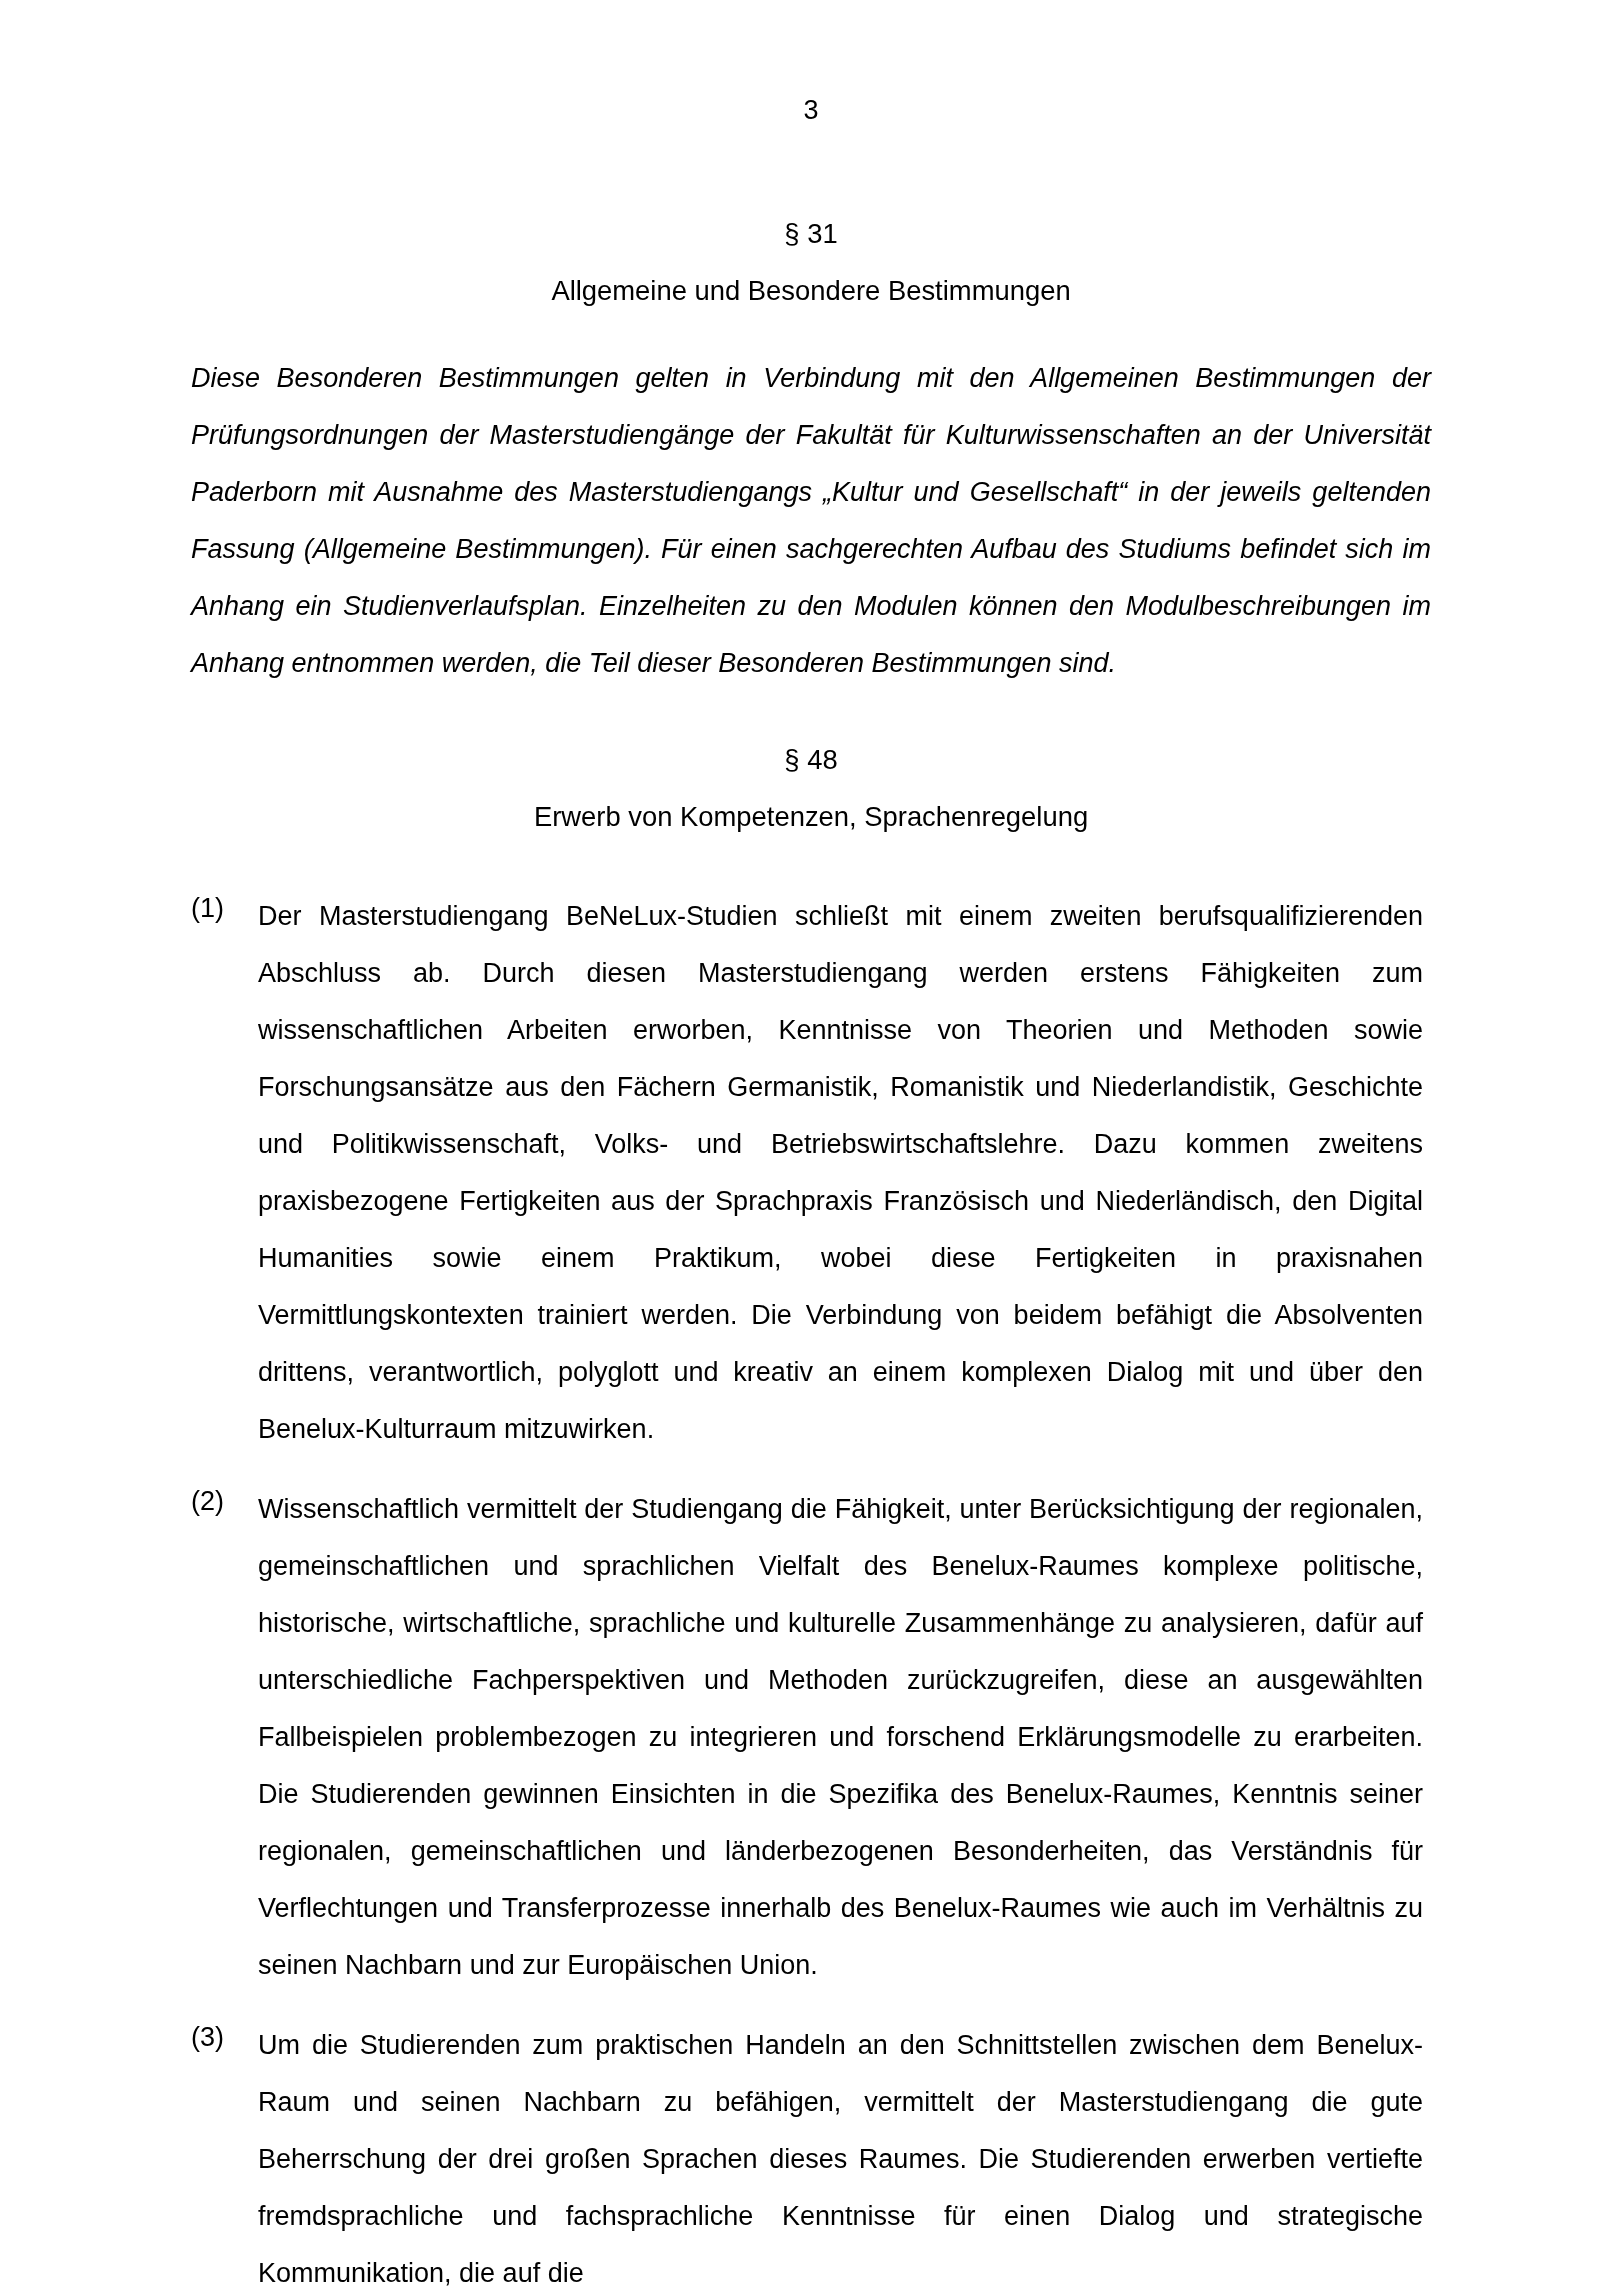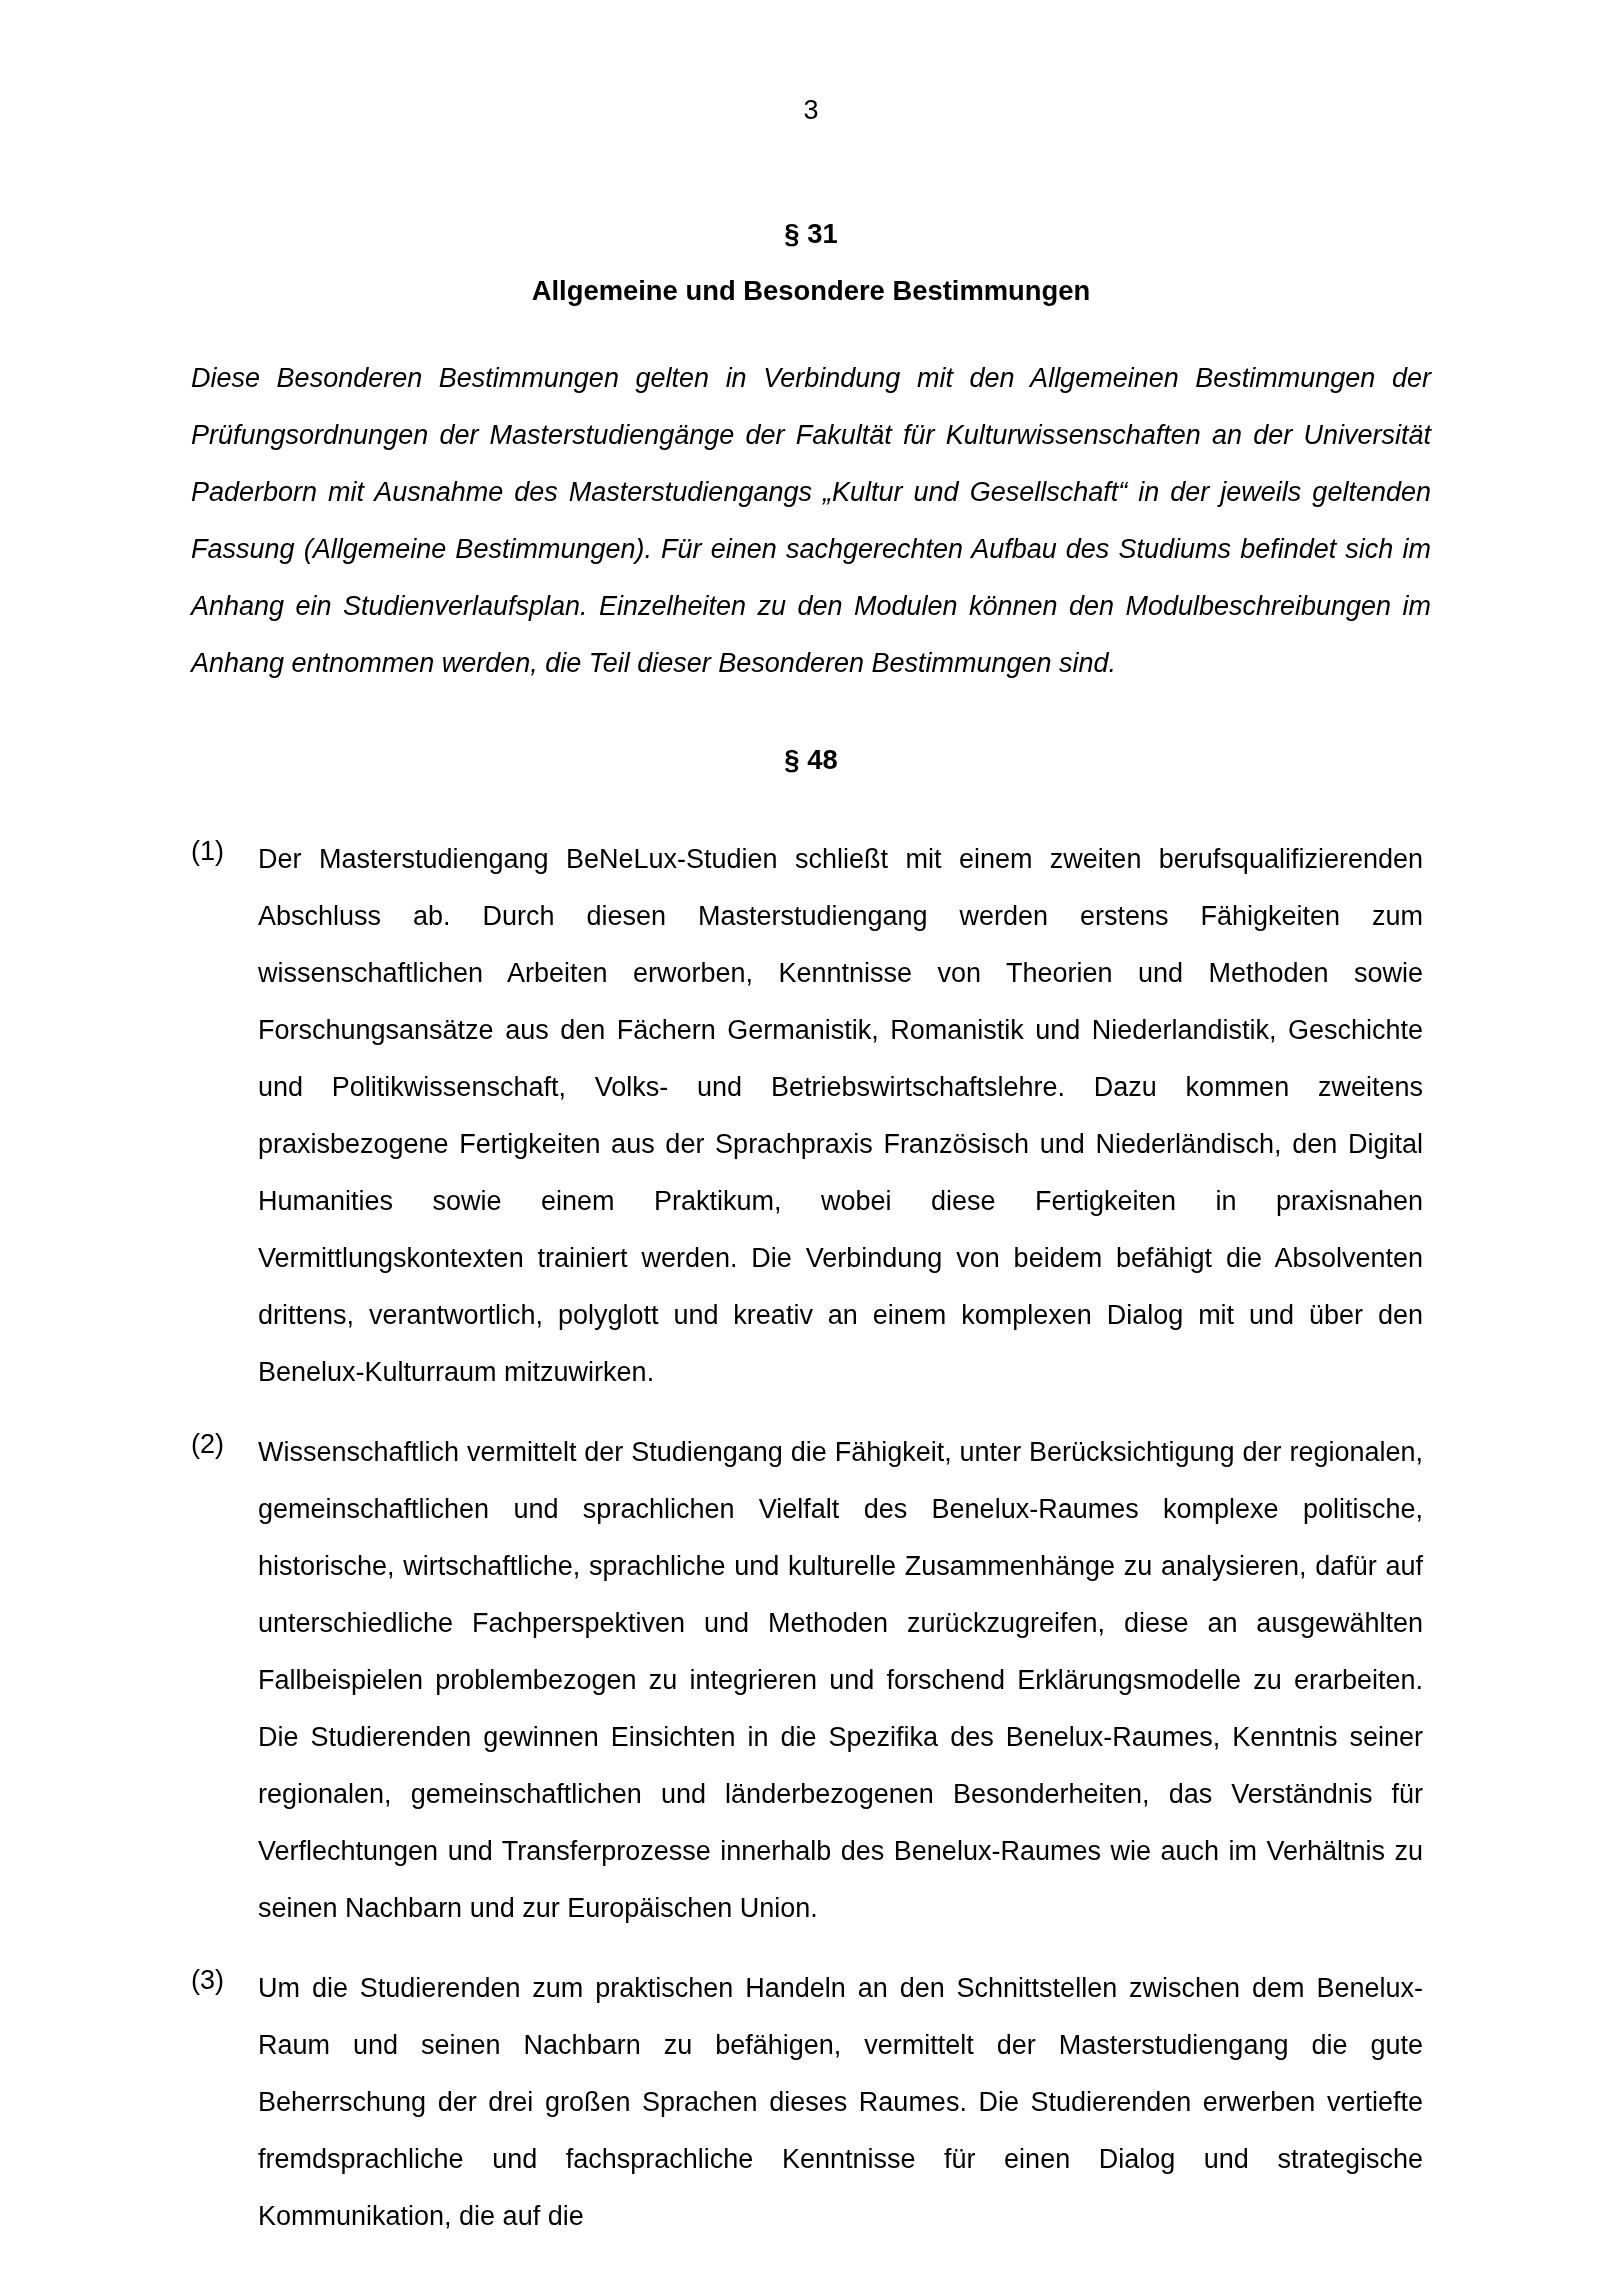--- a/index.html
+++ b/index.html
@@ -19,21 +19,21 @@
     box-sizing: border-box;
     padding: 96px 190px 0 191px;
     overflow: hidden;
   }
   .pageno {
     text-align: center;
     line-height: 29px;
     margin: 0;
   }
   .sec-head {
-    font-weight: bold;
+    font-weight: normal;
     text-align: center;
     font-size: 27.4px;
     line-height: 57px;
     margin: 0;
   }
   .sec-head.first {
     margin-top: 80px;
   }
   .sec-head.second {
     margin-top: 39px;
@@ -71,20 +71,21 @@
   <div class="pageno">3</div>
 
   <div>
     <div class="sec-head first">§ 31</div>
     <div class="sec-head">Allgemeine und Besondere Bestimmungen</div>
     <p class="body-par">Diese Besonderen Bestimmungen gelten in Verbindung mit den Allgemeinen Bestimmungen der Prüfungsordnungen der Masterstudiengänge der Fakultät für Kulturwissenschaften an der Universität Paderborn mit Ausnahme des Masterstudiengangs „Kultur und Gesellschaft“ in der jeweils geltenden Fassung (Allgemeine Bestimmungen). Für einen sachgerechten Aufbau des Studiums befindet sich im Anhang ein Studienverlaufsplan. Einzelheiten zu den Modulen können den Modulbeschreibungen im Anhang entnommen werden, die Teil dieser Besonderen Bestimmungen sind.</p>
   </div>
 
   <div>
     <div class="sec-head second">§ 48</div>
+    <div class="sec-head">Erwerb von Kompetenzen, Sprachenregelung</div>
 
     <div class="items">
 
       <div class="item">
         <span class="marker">(1)</span>
         <p class="item-text">Der Masterstudiengang BeNeLux-Studien schließt mit einem zweiten berufsqualifizierenden Abschluss ab. Durch diesen Masterstudiengang werden erstens Fähigkeiten zum wissenschaftlichen Arbeiten erworben, Kenntnisse von Theorien und Methoden sowie Forschungsansätze aus den Fächern Germanistik, Romanistik und Niederlandistik, Geschichte und Politikwissenschaft, Volks- und Betriebswirtschaftslehre. Dazu kommen zweitens praxisbezogene Fertigkeiten aus der Sprachpraxis Französisch und Niederländisch, den Digital Humanities sowie einem Praktikum, wobei diese Fertigkeiten in praxisnahen Vermittlungskontexten trainiert werden. Die Verbindung von beidem befähigt die Absolventen drittens, verantwortlich, polyglott und kreativ an einem komplexen Dialog mit und über den Benelux-Kulturraum mitzuwirken.</p>
       </div>
 
       <div class="item">
         <span class="marker">(2)</span>

